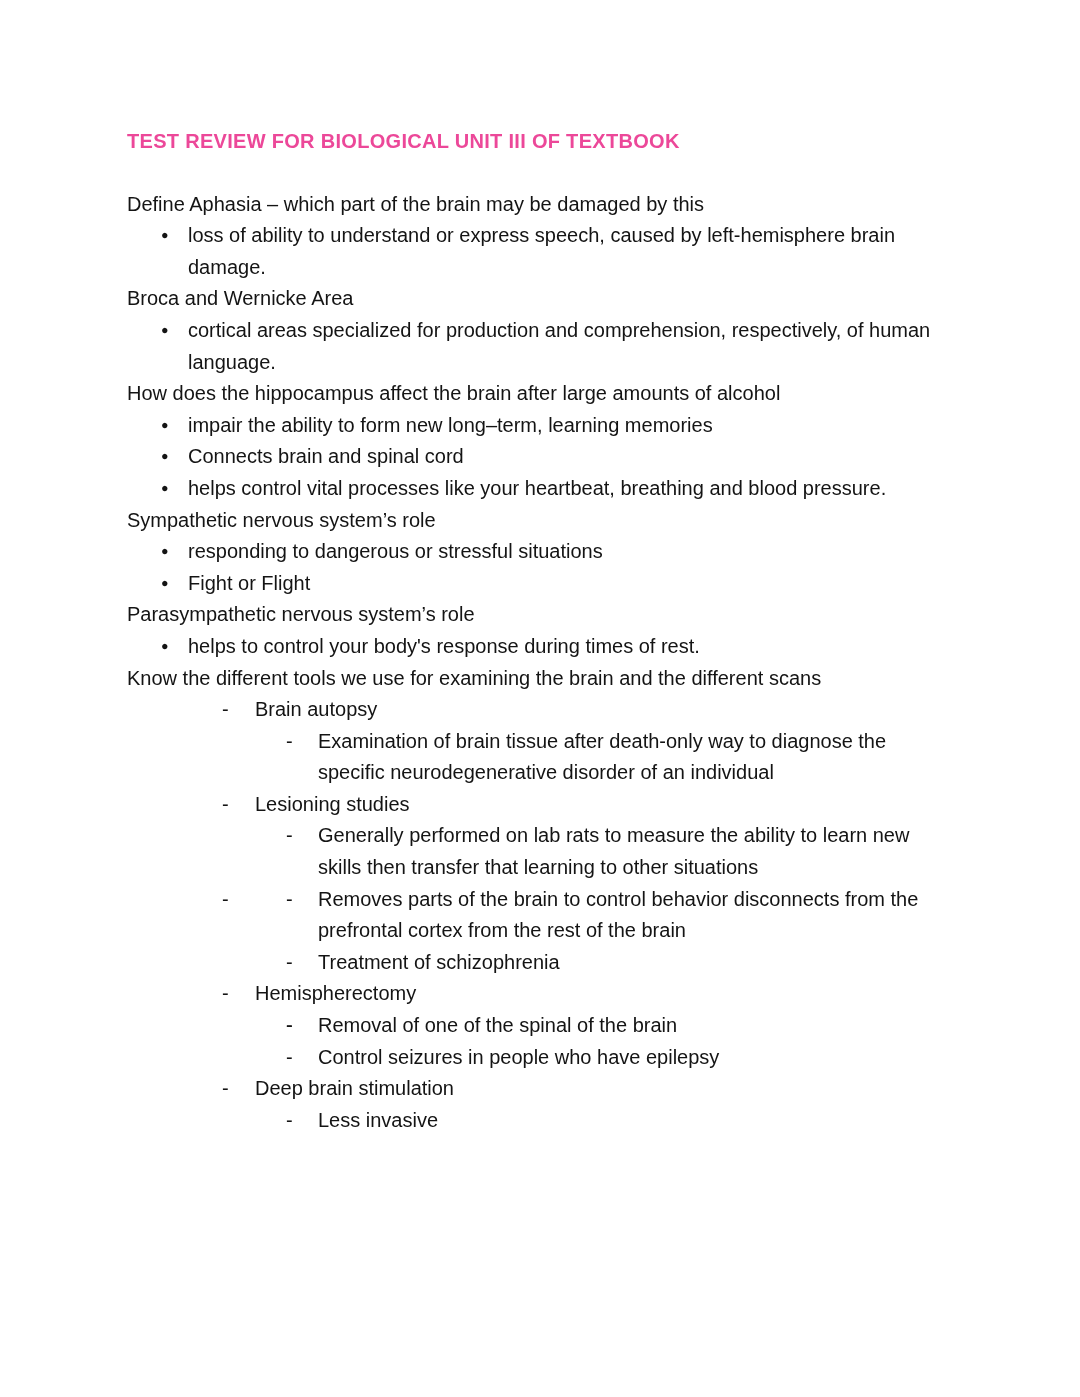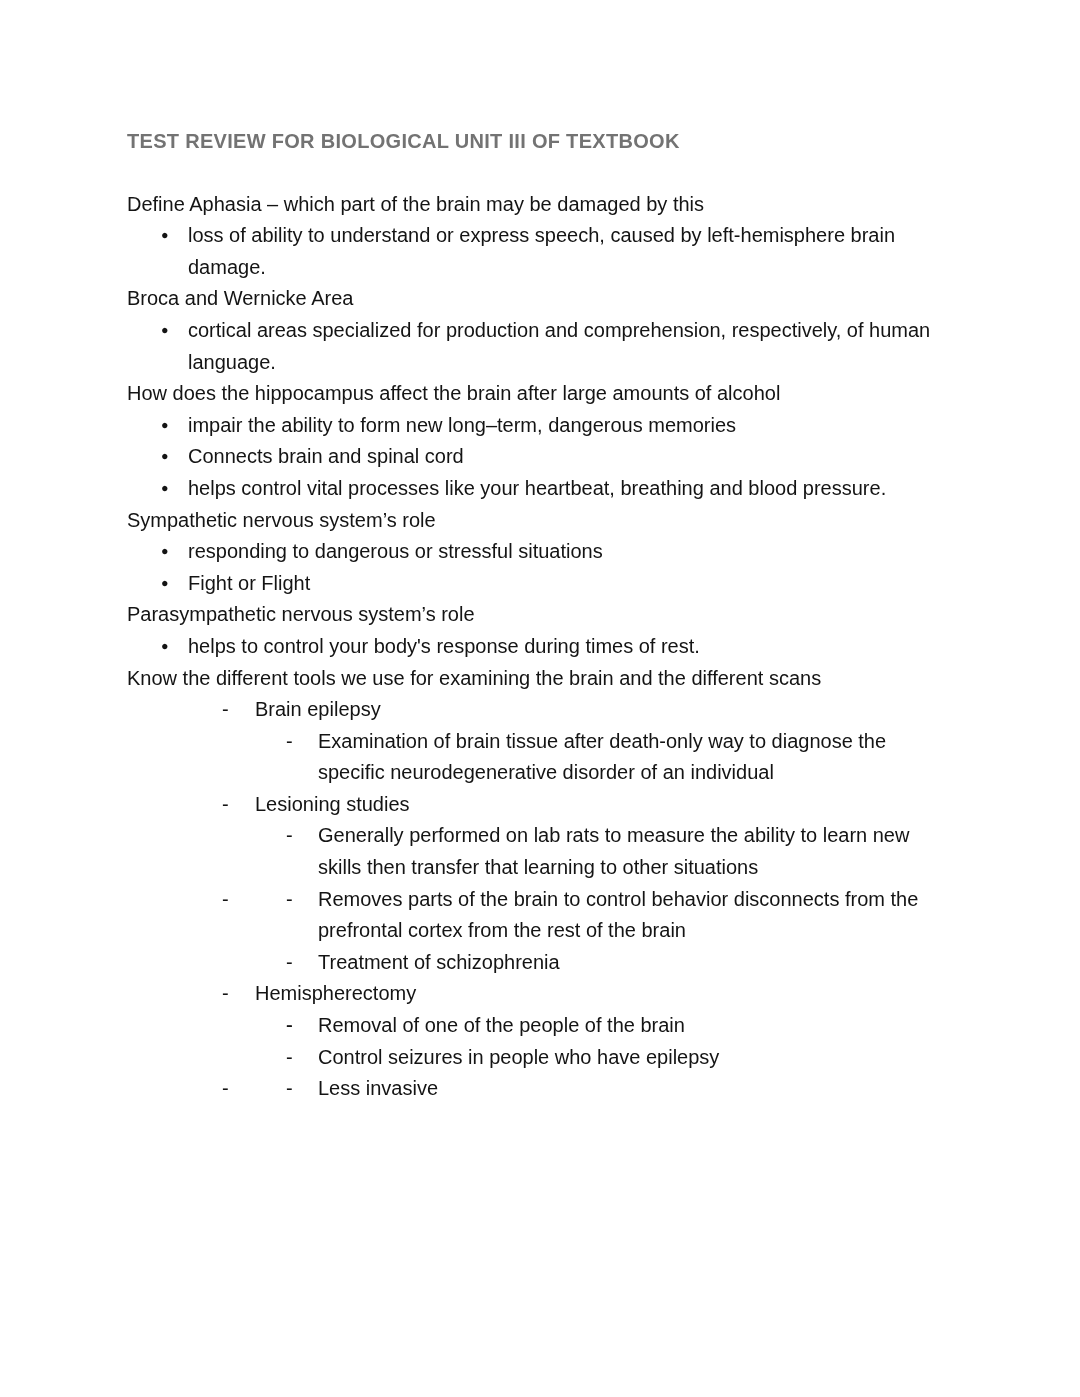--- a/index.html
+++ b/index.html
@@ -20,21 +20,21 @@
     min-height: 1397px;
     padding: 126px 128px 80px 127px;
     background: #ffffff;
   }
   .title {
     margin: 0 0 31px 0;
     font-size: 20px;
     font-weight: 700;
     letter-spacing: 0.3px;
     line-height: 31.6px;
-    color: #737373;
+    color: #ec4899;
   }
   .doc-body {
     width: 100%;
   }
   .line {
     position: relative;
     font-size: 20px;
     line-height: 31.6px;
     color: #141414;
   }
@@ -83,21 +83,21 @@
       </div>
       <div class="line bullet">
         <span class="marker">●</span>
         <span class="text">cortical areas specialized for production and comprehension, respectively, of human language.</span>
       </div>
       <div class="line heading">
         <span class="text">How does the hippocampus affect the brain after large amounts of alcohol</span>
       </div>
       <div class="line bullet">
         <span class="marker">●</span>
-        <span class="text">impair the ability to form new long–term, dangerous memories</span>
+        <span class="text">impair the ability to form new long–term, learning memories</span>
       </div>
       <div class="line bullet">
         <span class="marker">●</span>
         <span class="text">Connects brain and spinal cord</span>
       </div>
       <div class="line bullet">
         <span class="marker">●</span>
         <span class="text">helps control vital processes like your heartbeat, breathing and blood pressure.</span>
       </div>
       <div class="line heading">
@@ -116,21 +116,21 @@
       </div>
       <div class="line bullet">
         <span class="marker">●</span>
         <span class="text">helps to control your body's response during times of rest.</span>
       </div>
       <div class="line heading">
         <span class="text">Know the different tools we use for examining the brain and the different scans</span>
       </div>
       <div class="line dash1">
         <span class="marker">-</span>
-        <span class="text">Brain epilepsy</span>
+        <span class="text">Brain autopsy</span>
       </div>
       <div class="line dash2">
         <span class="marker">-</span>
         <span class="text">Examination of brain tissue after death-only way to diagnose the specific neurodegenerative disorder of an individual</span>
       </div>
       <div class="line dash1">
         <span class="marker">-</span>
         <span class="text">Lesioning studies</span>
       </div>
       <div class="line dash2">
@@ -150,27 +150,28 @@
       </div>
       <div class="line dash1">
         <span class="marker">-</span>
         <span class="text">Hemispherectomy</span>
       </div>
       <div class="line dash2">
         <span class="marker">-</span>
       </div>
       <div class="line dash2">
         <span class="marker">-</span>
-        <span class="text">Removal of one of the people of the brain</span>
+        <span class="text">Removal of one of the spinal of the brain</span>
       </div>
       <div class="line dash2">
         <span class="marker">-</span>
         <span class="text">Control seizures in people who have epilepsy</span>
       </div>
       <div class="line dash1">
         <span class="marker">-</span>
+        <span class="text">Deep brain stimulation</span>
       </div>
       <div class="line dash2">
         <span class="marker">-</span>
         <span class="text">Less invasive</span>
       </div>
     </div>
 </div>
 
 </body></html>

